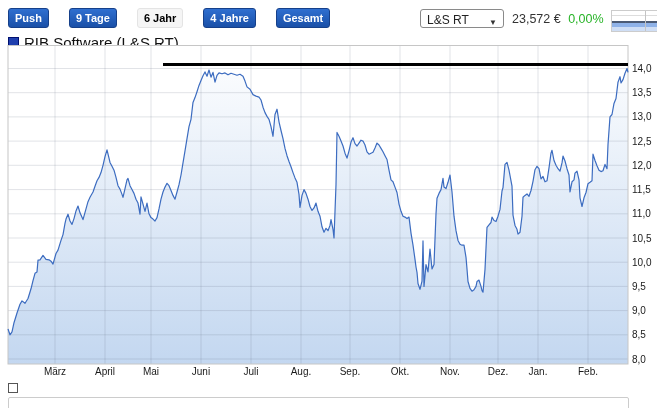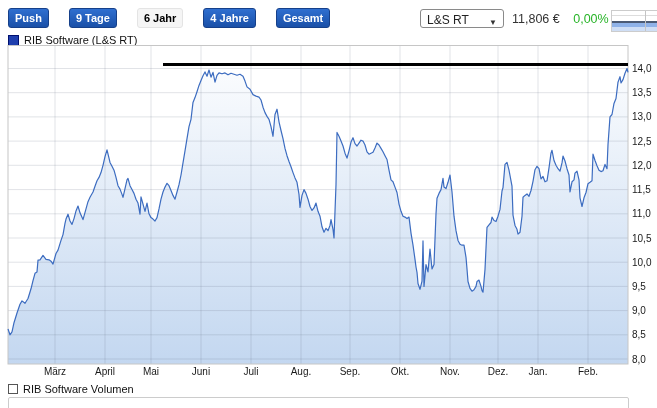--- a/index.html
+++ b/index.html
@@ -11,31 +11,31 @@
        line-height:12px;padding:3px 6px;border:1px solid #16408a;border-radius:3px;cursor:pointer;
        white-space:nowrap;}
   .btn.active{background:#f5f5f5;color:#000;border:1px solid #e4e4e4;}
   
   .dropdown{position:absolute;left:420px;top:9px;width:70px;height:17px;border:1px solid #8a8a8a;
             border-radius:3px;background:#fff;font-size:12px;color:#222;display:flex;
             align-items:flex-end;justify-content:space-between;padding:0 6px;cursor:pointer;}
   .dropdown .arrow{font-size:8px;color:#333;}
   
   .quote{position:absolute;left:512px;top:12px;font-size:12.5px;color:#333;white-space:nowrap;}
-  .quote .chg{color:#28b428;margin-left:10px;}
+  .quote .chg{color:#28b428;margin-left:4px;}
   
   .mini{position:absolute;left:611px;top:10px;width:50px;height:20px;border:1px solid #ccc;
         background:#fff;overflow:hidden;}
   .mini .g1{position:absolute;left:0;right:0;top:4px;height:1px;background:#ddd;}
   .mini .dark{position:absolute;left:0;right:0;top:10px;height:2px;background:#4b5a74;}
   .mini .b1{position:absolute;left:0;right:0;top:12px;height:4px;background:#8fb2e8;}
   .mini .b2{position:absolute;left:0;right:0;top:16px;height:4px;background:#cfdef5;}
   .mini .v1{position:absolute;top:0;bottom:0;left:33px;width:1px;background:#c4c4c4;}
   
-  .legend{position:absolute;left:8px;display:flex;align-items:center;font-size:11px;color:#111;}
+  .legend{position:absolute;left:8px;display:flex;align-items:center;font-size:15px;color:#111;}
   .legend.top{top:34px;}
   .legend.bottom{top:383px;}
   .swatch{width:9px;height:9px;margin-right:5px;display:inline-block;}
   .swatch.price{background:#1f3fae;border:1px solid #001070;}
   .swatch.volume{background:#fff;border:1px solid #555;width:8px;height:8px;}
   
   #chart-svg{position:absolute;left:0;top:45px;}
   
   .vol-box{position:absolute;left:8px;top:397px;width:619px;height:16px;border:1px solid #ccc;
            border-radius:2px;background:#fff;}
@@ -52,21 +52,21 @@
       <div class="btn">4 Jahre</div>
       <div class="btn">Gesamt</div>
     </div>
 
   <div class="dropdown">
     <span>L&amp;S RT</span>
     <span class="arrow">▼</span>
   </div>
 
   <div class="quote">
-    <span>11,806 €</span>
+    <span>23,572 €</span>
     <span class="chg">0,00%</span>
   </div>
 
   <div class="mini">
     <div class="g1"></div>
     <div class="dark"></div>
     <div class="b1"></div>
     <div class="b2"></div>
     <div class="v1"></div>
   </div>
@@ -135,17 +135,16 @@
       <text x="350" y="330" text-anchor="middle" font-size="10" font-family="&quot;Liberation Sans&quot;,sans-serif" fill="#1a1a1a">Sep.</text>
       <text x="400" y="330" text-anchor="middle" font-size="10" font-family="&quot;Liberation Sans&quot;,sans-serif" fill="#1a1a1a">Okt.</text>
       <text x="450" y="330" text-anchor="middle" font-size="10" font-family="&quot;Liberation Sans&quot;,sans-serif" fill="#1a1a1a">Nov.</text>
       <text x="498" y="330" text-anchor="middle" font-size="10" font-family="&quot;Liberation Sans&quot;,sans-serif" fill="#1a1a1a">Dez.</text>
       <text x="538" y="330" text-anchor="middle" font-size="10" font-family="&quot;Liberation Sans&quot;,sans-serif" fill="#1a1a1a">Jan.</text>
       <text x="588" y="330" text-anchor="middle" font-size="10" font-family="&quot;Liberation Sans&quot;,sans-serif" fill="#1a1a1a">Feb.</text>
     </svg>
 
   <div class="legend bottom">
     <span class="swatch volume"></span>
-    <span>RIB Software Volumen</span>
   </div>
   <div class="vol-box"></div>
 
 </div>
 
 </body></html>

